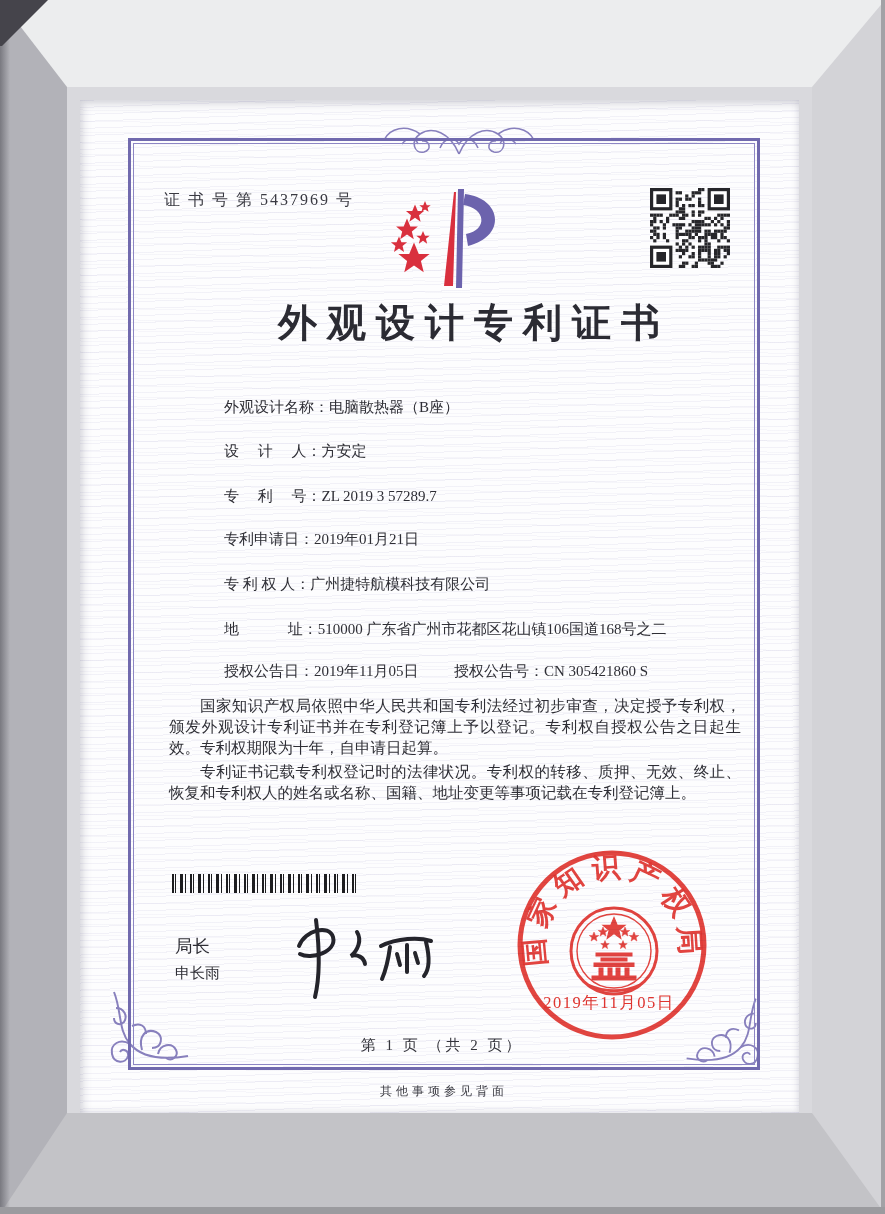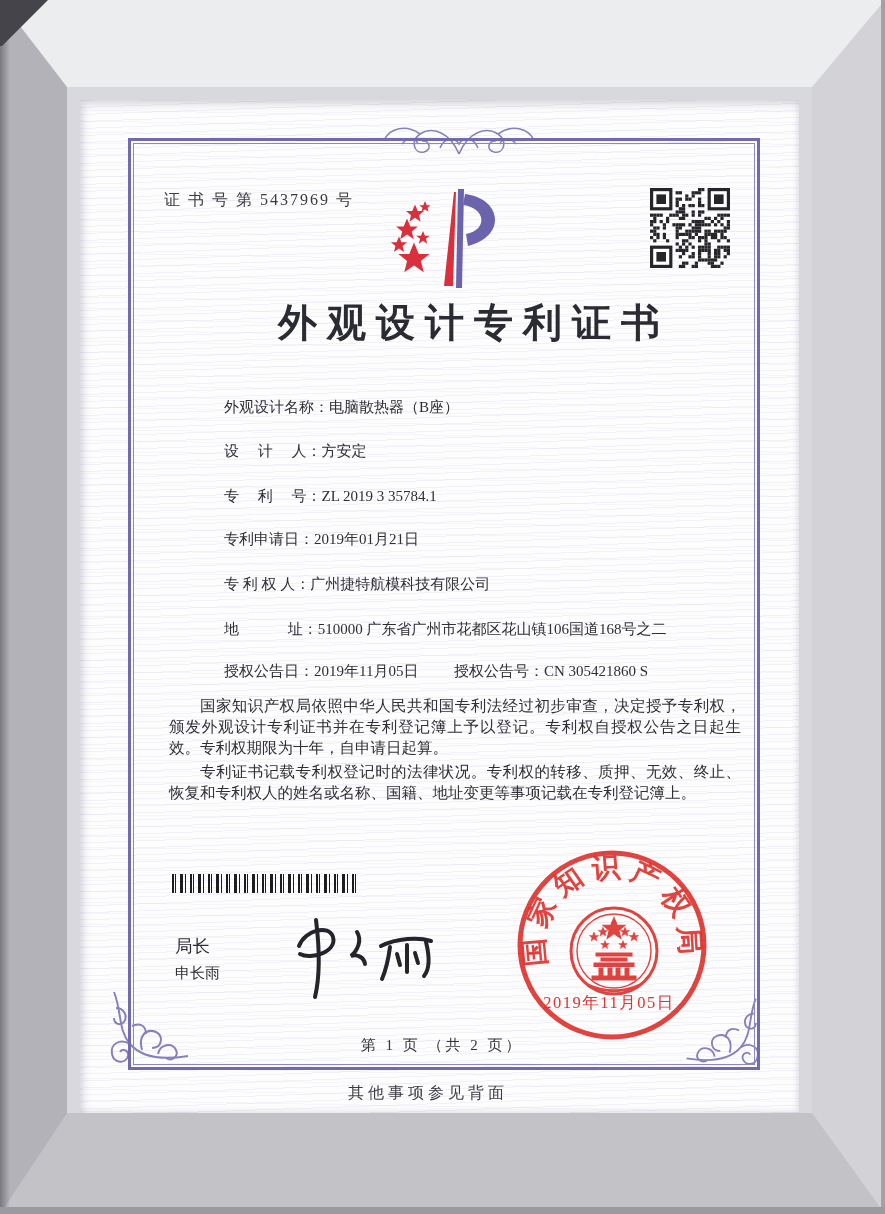--- a/index.html
+++ b/index.html
@@ -71,22 +71,22 @@
   }
   .signer-title{position:absolute;left:95px;top:834px;font-size:17.5px;color:#2e2e35;}
   .signer-name{position:absolute;left:95px;top:864px;font-size:15px;color:#2e2e35;font-family:Liberation Mono, monospace;}
   .signature{position:absolute;left:205px;top:810px;}
   .seal{position:absolute;left:432px;top:745px;mix-blend-mode:multiply;}
   .page-footer{
     position:absolute;left:48px;top:936px;width:628px;text-align:center;
     font-size:15px;letter-spacing:3px;color:#33333a;
   }
   .back-note{
-    position:absolute;left:32px;top:983px;width:632px;text-align:center;
-    font-size:16px;letter-spacing:4px;color:#3c3c44;
+    position:absolute;left:48px;top:983px;width:632px;text-align:center;
+    font-size:12px;letter-spacing:4px;color:#3c3c44;
   }
   .logo{position:absolute;left:308px;top:86px;}
   .qr{position:absolute;left:570px;top:88px;}
   .flourish{position:absolute;color:#8880bd;}
   .fl-bl{left:22px;top:886px;}
   .fl-br{left:598px;top:893px;transform:scaleX(-1);}
   .fl-top{left:300px;top:14px;}
 </style>
 </head>
 <body>
@@ -366,21 +366,21 @@
       <rect x="0" y="18" width="7" height="7" fill="#26262a"></rect>
       <rect x="1" y="19" width="5" height="5" fill="#fff"></rect>
       <rect x="2" y="20" width="3" height="3" fill="#26262a"></rect>
     </svg>
 
   <div class="title">外观设计专利证书</div>
 
   <div class="rows">
     <div class="field-row" style="top:298px"><span class="lab">外观设计名称：</span><span>电脑散热器（B座）</span></div>
     <div class="field-row" style="top:342px"><span class="lab">设　 计　 人：</span><span>方安定</span></div>
-    <div class="field-row" style="top:387px"><span class="lab">专　 利　 号：</span><span>ZL 2019 3 35784.1</span></div>
+    <div class="field-row" style="top:387px"><span class="lab">专　 利　 号：</span><span>ZL 2019 3 57289.7</span></div>
     <div class="field-row" style="top:430px"><span class="lab">专利申请日：</span><span>2019年01月21日</span></div>
     <div class="field-row" style="top:475px"><span class="lab">专 利 权 人：</span><span>广州捷特航模科技有限公司</span></div>
     <div class="field-row" style="top:520px"><span class="lab">地　　　 址：</span><span>510000 广东省广州市花都区花山镇106国道168号之二</span></div>
     <div class="field-row" style="top:562px;width:580px">
       <span class="lab">授权公告日：</span><span>2019年11月05日</span>
       <span class="grant-pair2"><span class="lab">授权公告号：</span><span>CN 305421860 S</span></span>
     </div>
   </div>
 
   <div class="paras">

